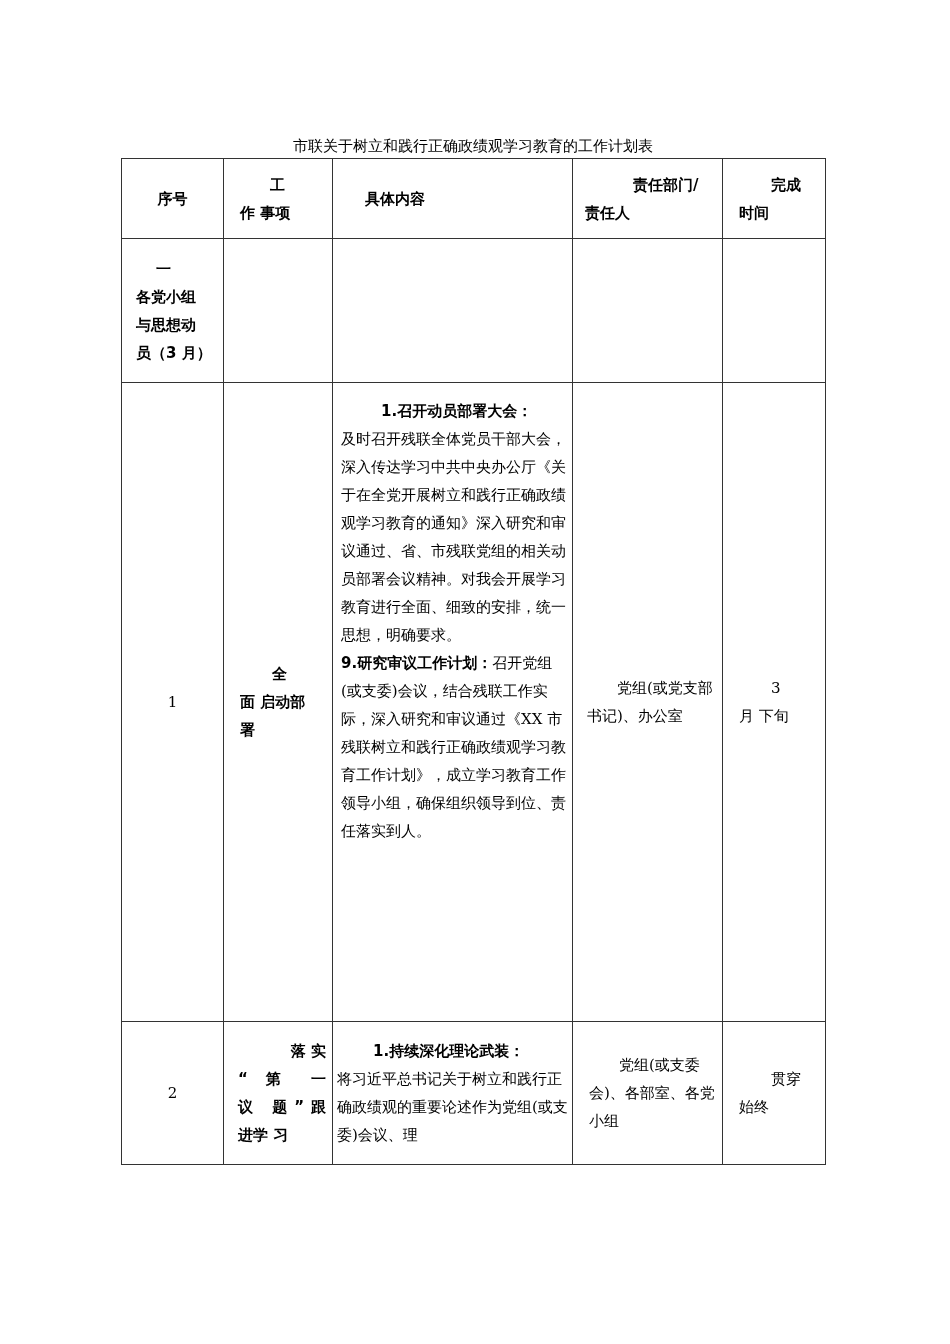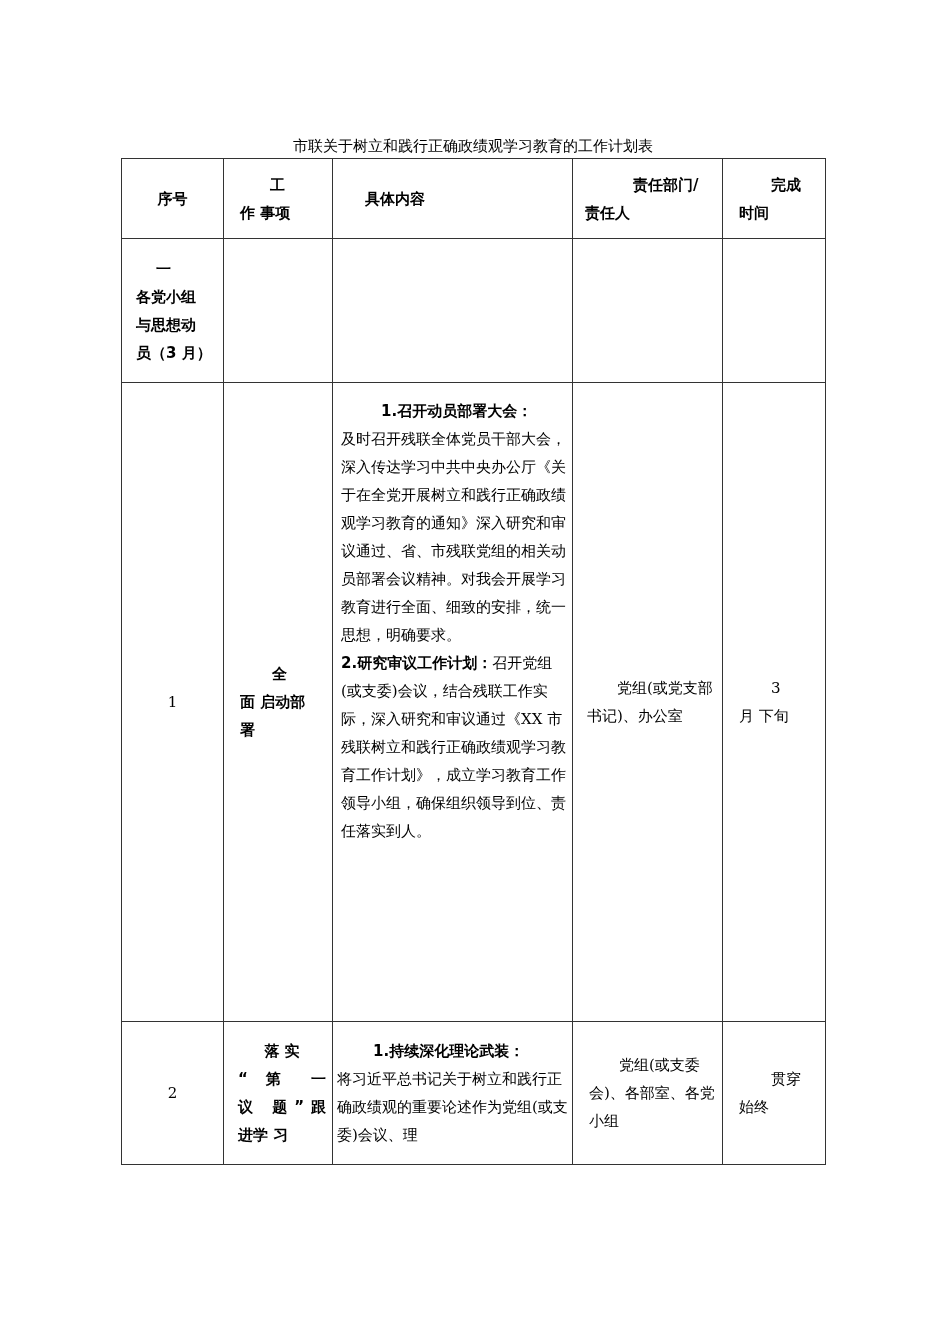--- a/index.html
+++ b/index.html
@@ -75,35 +75,35 @@
   <tr class="r1">
     <td class="c-seq"><span>1</span></td>
     <td class="bold">
       <div style="padding-left:32px">全</div>
       <div>面 启动部</div>
       <div>署</div>
     </td>
     <td class="content" style="padding:0 0 0 8px;vertical-align:top;padding-top:14px">
       <div class="lbl" style="padding-left:40px">1.召开动员部署大会：</div>
       <div>及时召开残联全体党员干部大会，深入传达学习中共中央办公厅《关于在全党开展树立和践行正确政绩观学习教育的通知》深入研究和审议通过、省、市残联党组的相关动员部署会议精神。对我会开展学习教育进行全面、细致的安排，统一思想，明确要求。</div>
-      <div><span class="lbl">2.研究审议工作计划：</span><span>召开党组(或支委)会议，结合残联工作实际，深入研究和审议通过《XX 市残联树立和践行正确政绩观学习教育工作计划》，成立学习教育工作领导小组，确保组织领导到位、责任落实到人。</span></div>
+      <div><span class="lbl">9.研究审议工作计划：</span><span>召开党组(或支委)会议，结合残联工作实际，深入研究和审议通过《XX 市残联树立和践行正确政绩观学习教育工作计划》，成立学习教育工作领导小组，确保组织领导到位、责任落实到人。</span></div>
     </td>
     <td style="padding-left:14px">
       <div class="indent">党组(或党支部书记)、办公室</div>
     </td>
     <td>
       <div style="padding-left:32px">3</div>
       <div>月 下旬</div>
     </td>
   </tr>
 
   <tr class="r2">
     <td class="c-seq"><span>2</span></td>
     <td class="bold" style="padding-left:14px;padding-right:6px">
-      <div style="text-align:center">落 实</div>
+      <div style="text-align:right">落 实</div>
       <div class="justify">“ 第 一</div>
       <div class="justify">议 题”跟</div>
       <div>进学 习</div>
     </td>
     <td class="content" style="padding:0 0 0 4px">
       <div class="lbl" style="padding-left:36px">1.持续深化理论武装：</div>
       <div>将习近平总书记关于树立和践行正确政绩观的重要论述作为党组(或支委)会议、理</div>
     </td>
     <td style="">
       <div class="indent">党组(或支委会)、各部室、各党小组</div>

